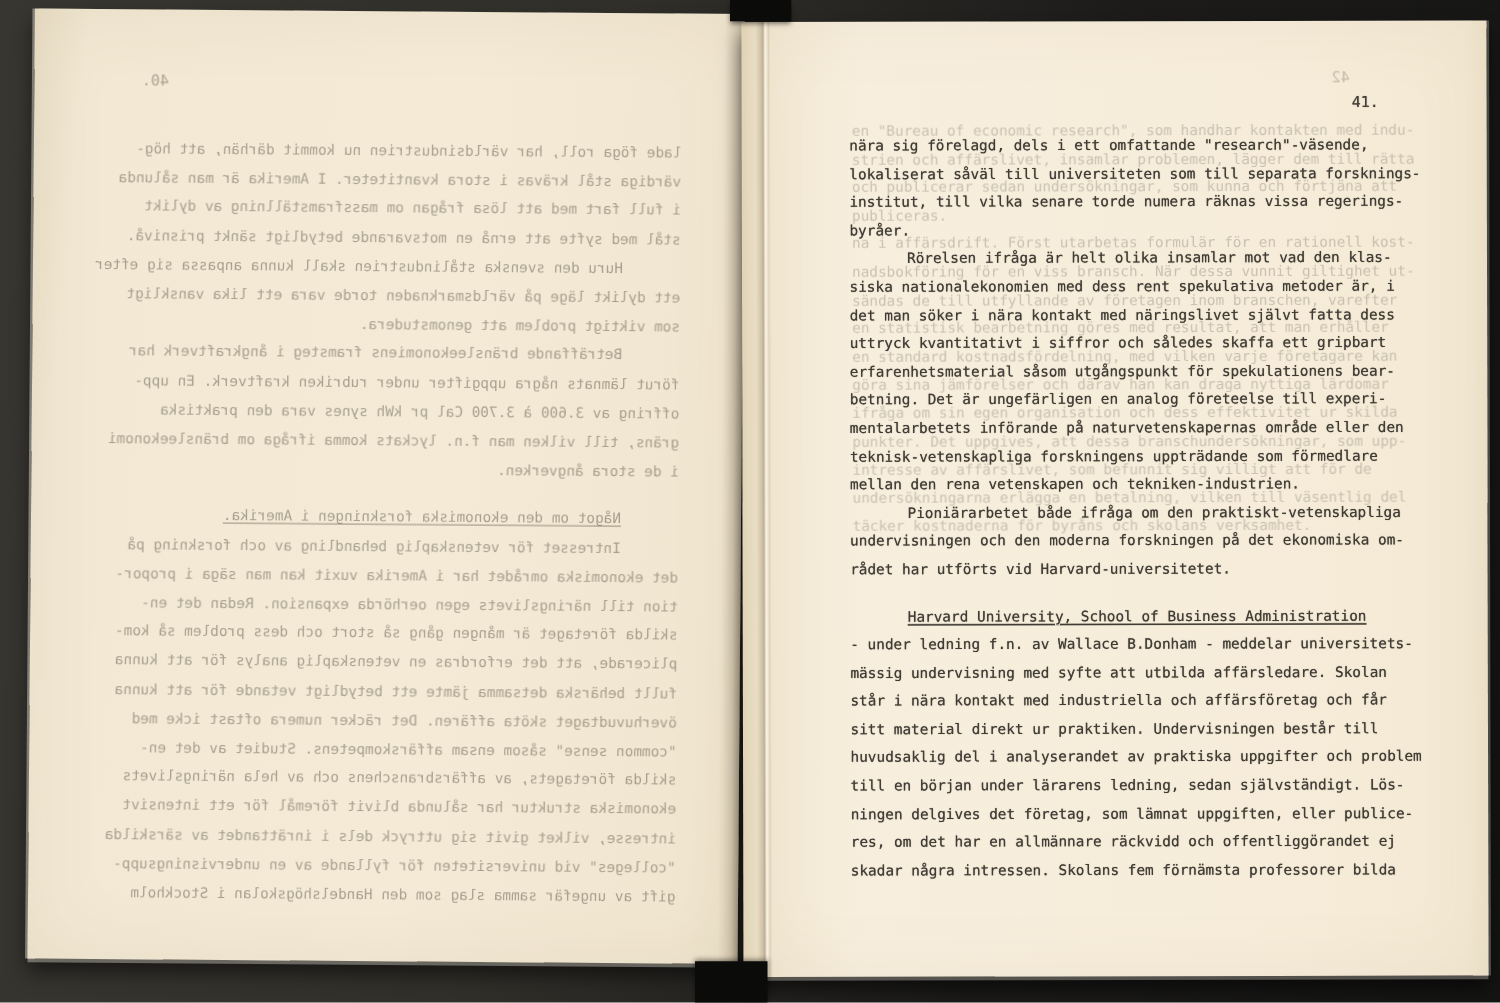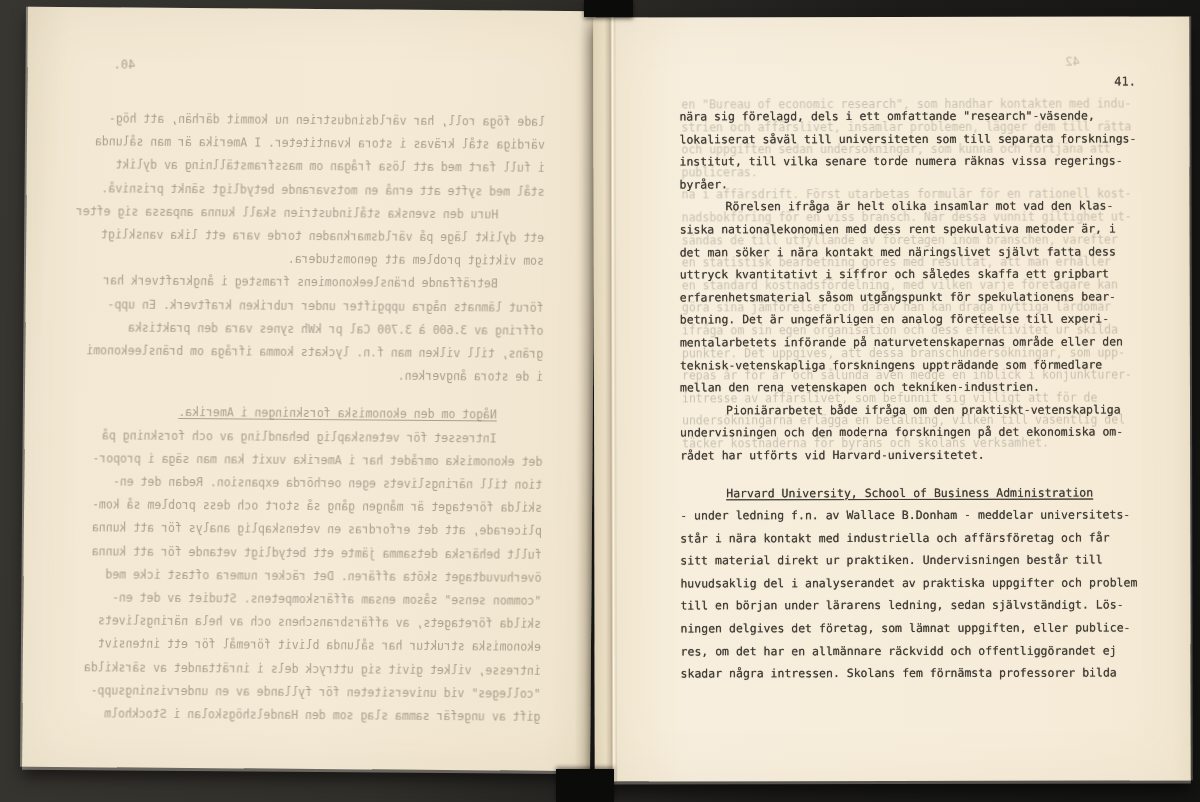--- a/index.html
+++ b/index.html
@@ -25,21 +25,21 @@
   .notch-top{left:584px;top:0;width:49px;height:17px;box-shadow:0 2px 4px rgba(0,0,0,0.55);}
   .notch-bottom{left:556px;top:769px;width:58px;height:33px;box-shadow:0 -2px 4px rgba(0,0,0,0.45);}
   .typed{position:absolute;left:86px;top:88px;width:478px;color:#403c35;
     font-size:11.5px;line-height:22.6px;white-space:nowrap;
     text-shadow:0 0 0.7px rgba(62,58,50,0.8);}
   .line{min-height:22.6px;}
   .ind{padding-left:46px;}
   .head{text-decoration:underline;text-underline-offset:2px;}
   .gap{margin-top:15px;}
   .pageno{position:absolute;left:488px;top:58px;color:#474039;font-size:12px;
-    text-shadow:0 0 0.7px rgba(62,58,50,0.8);margin-left:33px;}
+    text-shadow:0 0 0.7px rgba(62,58,50,0.8);}
   .ghost{filter:blur(0.45px);}
   .ghost-right{position:absolute;left:88px;top:76px;width:486px;
     color:rgba(97,90,76,0.30);font-size:11.5px;line-height:22.6px;white-space:nowrap;}
   .ghost-pageno-right{position:absolute;left:472px;top:38px;color:rgba(97,90,76,0.32);
     font-size:12px;transform:scaleX(-1);}
   .mirror-wrap{position:absolute;inset:0;transform:scaleX(-1);}
   .ghost-left{position:absolute;left:50px;top:100px;width:466px;
     color:rgba(95,88,74,0.50);font-size:11.5px;line-height:23.2px;white-space:nowrap;}
   .ghost-pageno-left{position:absolute;right:86px;top:50px;color:rgba(95,88,74,0.48);font-size:12px;}
 </style>
@@ -82,31 +82,30 @@
         </div>
     </div>
   </div>
 
   <div class="page page-right">
     <div class="crease"></div>
     <div class="ghost-pageno-right ghost">42</div>
     <div class="ghost-right ghost">
         <div class="line">en "Bureau of economic research", som handhar kontakten med indu-</div>
         <div class="line">strien och affärslivet, insamlar problemen, lägger dem till rätta</div>
-        <div class="line">och uppgiften sedan undersökningar, som kunna och förtjäna att</div>
+        <div class="line">och publicerar sedan undersökningar, som kunna och förtjäna att</div>
         <div class="line">publiceras.</div>
         <div class="line">na i affärsdrift. Först utarbetas formulär för en rationell kost-</div>
         <div class="line">nadsbokföring för en viss bransch. När dessa vunnit giltighet ut-</div>
         <div class="line">sändas de till utfyllande av företagen inom branschen, varefter</div>
         <div class="line">en statistisk bearbetning göres med resultat, att man erhåller</div>
         <div class="line">en standard kostnadsfördelning, med vilken varje företagare kan</div>
         <div class="line">göra sina jämförelser och därav han kan draga nyttiga lärdomar</div>
         <div class="line">ifråga om sin egen organisation och dess effektivitet ur skilda</div>
         <div class="line">punkter. Det uppgives, att dessa branschundersökningar, som upp-</div>
-        <div class="line">repas år för år och sålunda även medge en inblick i konjunkturer-</div>
         <div class="line">intresse av affärslivet, som befunnit sig villigt att för de</div>
         <div class="line">undersökningarna erlägga en betalning, vilken till väsentlig del</div>
         <div class="line">täcker kostnaderna för byråns och skolans verksamhet.</div>
       </div>
     <div class="pageno">41.</div>
     <div class="typed">
         <div class="line">nära sig förelagd, dels i ett omfattande "research"-väsende,</div>
         <div class="line">lokaliserat såväl till universiteten som till separata forsknings-</div>
         <div class="line">institut, till vilka senare torde numera räknas vissa regerings-</div>
         <div class="line">byråer.</div>
@@ -117,20 +116,21 @@
         <div class="line">erfarenhetsmaterial såsom utgångspunkt för spekulationens bear-</div>
         <div class="line">betning. Det är ungefärligen en analog företeelse till experi-</div>
         <div class="line">mentalarbetets införande på naturvetenskapernas område eller den</div>
         <div class="line">teknisk-vetenskapliga forskningens uppträdande som förmedlare</div>
         <div class="line">mellan den rena vetenskapen och tekniken-industrien.</div>
         <div class="line ind">Pioniärarbetet både ifråga om den praktiskt-vetenskapliga</div>
         <div class="line">undervisningen och den moderna forskningen på det ekonomiska om-</div>
         <div class="line">rådet har utförts vid Harvard-universitetet.</div>
         <div class="line ind head gap">Harvard University, School of Business Administration</div>
         <div class="line">- under ledning f.n. av Wallace B.Donham - meddelar universitets-</div>
+        <div class="line">mässig undervisning med syfte att utbilda affärsledare. Skolan</div>
         <div class="line">står i nära kontakt med industriella och affärsföretag och får</div>
         <div class="line">sitt material direkt ur praktiken. Undervisningen består till</div>
         <div class="line">huvudsaklig del i analyserandet av praktiska uppgifter och problem</div>
         <div class="line">till en början under lärarens ledning, sedan självständigt. Lös-</div>
         <div class="line">ningen delgives det företag, som lämnat uppgiften, eller publice-</div>
         <div class="line">res, om det har en allmännare räckvidd och offentliggörandet ej</div>
         <div class="line">skadar några intressen. Skolans fem förnämsta professorer bilda</div>
       </div>
   </div>
 

